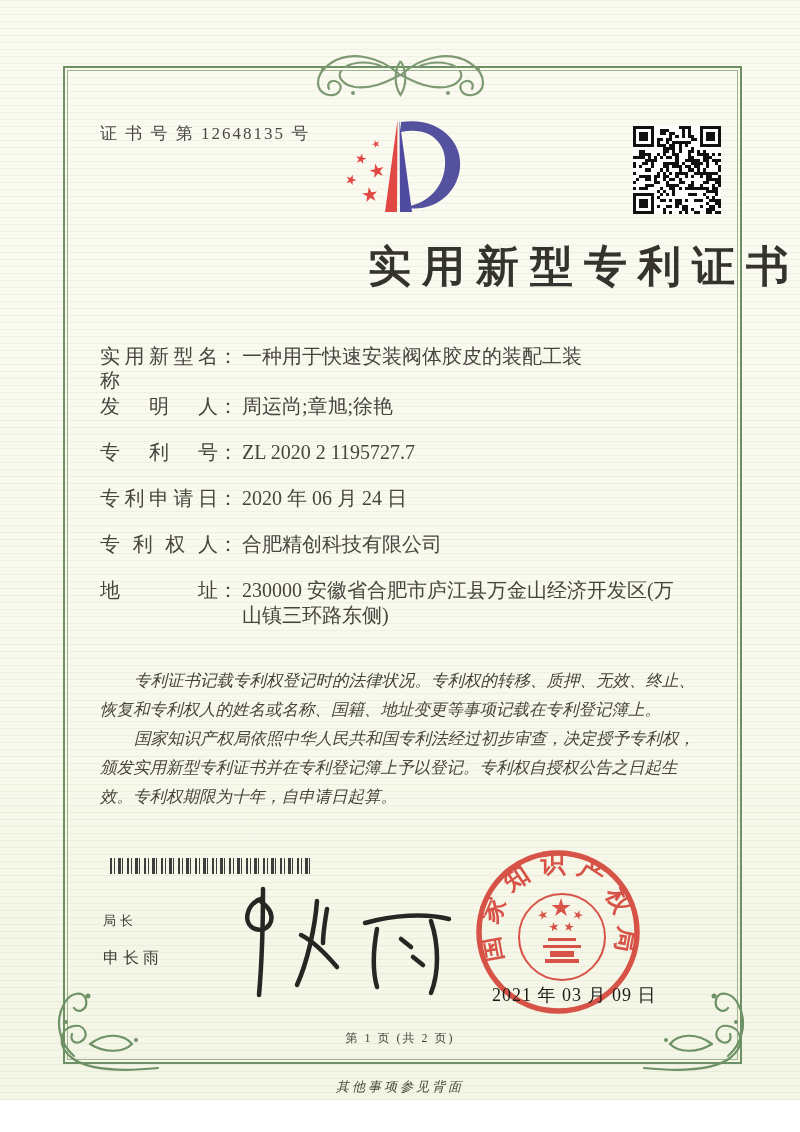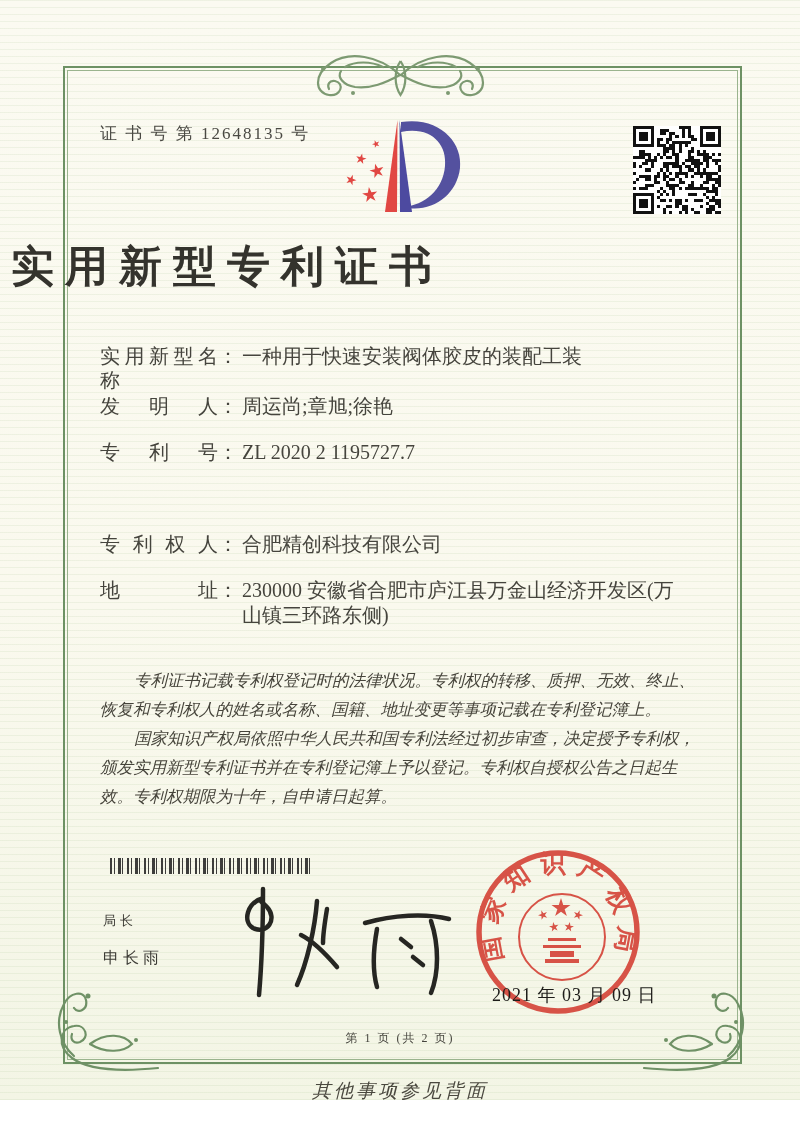--- a/index.html
+++ b/index.html
@@ -6,42 +6,42 @@
   body{width:800px;height:1132px;font-family:"Liberation Serif",serif;}
   .page{position:relative;width:800px;height:1100px;overflow:hidden;
     background:linear-gradient(180deg,#fbfaf1 0%,#faf9ee 55%,#f3f5e5 100%);}
   .guilloche{position:absolute;inset:0;pointer-events:none;
     background:repeating-linear-gradient(0deg,rgba(160,190,140,0.14) 0 1px,transparent 1px 7px);}
   .frame{position:absolute;left:63px;top:66px;width:675px;height:994px;border:2.5px solid #6d9164;}
   .frame::after{content:"";position:absolute;inset:2px;border:1px solid #9ab48e;}
   .cert-no{position:absolute;left:100px;top:122px;font-size:17px;letter-spacing:2px;color:#4a4943;}
   .qr{position:absolute;left:633px;top:126px;width:88px;height:88px;}
   .logo{position:absolute;left:333px;top:110px;width:145px;height:118px;}
-  .title{position:absolute;left:0;right:0;top:238px;margin:0;text-align:left;
+  .title{position:absolute;left:0;right:0;top:238px;margin:0;text-align:right;
     font-size:43px;font-weight:700;letter-spacing:11px;padding-left:11px;color:#34332d;}
   .field-row{position:absolute;left:100px;width:610px;font-size:20px;color:#45443d;line-height:24px;}
   .flabel{display:inline-block;width:118px;text-align:justify;text-align-last:justify;
     text-justify:inter-character;vertical-align:top;}
   .fvalue{display:inline-block;vertical-align:top;margin-left:4px;}
   .fvalue.wrap{width:440px;line-height:25px;}
   .pair2{position:absolute;left:318px;top:0;white-space:nowrap;}
   .paras{position:absolute;left:100px;top:666px;width:602px;font-size:16.5px;line-height:29px;
     color:#46443b;font-style:italic;}
   .paras p{margin:0;text-indent:34px;}
   .barcode{position:absolute;left:110px;top:858px;width:200px;height:16px;opacity:.85;
     background:repeating-linear-gradient(90deg,#1d1d1d 0 2px,transparent 2px 4px,#1d1d1d 4px 5px,
       transparent 5px 8px,#1d1d1d 8px 11px,transparent 11px 12px,#1d1d1d 12px 13px,transparent 13px 17px);}
   .sig-role{position:absolute;left:103px;top:912px;font-size:13px;letter-spacing:4px;color:#3c3b35;}
   .sig-name{position:absolute;left:103px;top:948px;font-size:16px;letter-spacing:4px;color:#3c3b35;}
   .sig-script{position:absolute;left:215px;top:883px;width:250px;height:118px;z-index:4;}
   .seal{position:absolute;left:458px;top:832px;width:200px;height:200px;z-index:2;opacity:.93;}
   .seal-date{position:absolute;left:492px;top:983px;font-size:18px;color:#1d1c19;z-index:3;letter-spacing:1px;}
   .page-num{position:absolute;left:0;right:0;top:1030px;text-align:center;font-size:12px;
     letter-spacing:2px;color:#45443d;}
-  .back-note{position:absolute;left:0;right:0;top:1078px;text-align:center;font-size:19px;
+  .back-note{position:absolute;left:0;right:0;top:1078px;text-align:center;font-size:13px;
     letter-spacing:3px;color:#4a483f;font-style:italic;}
   .orn{position:absolute;pointer-events:none;}
   .orn.top{left:283px;top:33px;width:235px;height:80px;}
   .orn.bl{left:30px;top:982px;width:130px;height:100px;}
   .orn.br{left:642px;top:982px;width:130px;height:100px;transform:scaleX(-1);}
   svg text{font-family:"Liberation Serif",serif;}
 </style>
 </head>
 <body>
 
@@ -122,20 +122,23 @@
 
   <div class="field-row" style="top:344px">
     <span class="flabel">实用新型名称</span><span>：</span><span class="fvalue">一种用于快速安装阀体胶皮的装配工装</span>
   </div>
   <div class="field-row" style="top:394px">
     <span class="flabel">发明人</span><span>：</span><span class="fvalue">周运尚;章旭;徐艳</span>
   </div>
   <div class="field-row" style="top:440px">
     <span class="flabel">专利号</span><span>：</span><span class="fvalue">ZL 2020 2 1195727.7</span>
   </div>
+  <div class="field-row" style="top:486px">
+    <span class="flabel">专利申请日</span><span>：</span><span class="fvalue">2020 年 06 月 24 日</span>
+  </div>
   <div class="field-row" style="top:532px">
     <span class="flabel">专利权人</span><span>：</span><span class="fvalue">合肥精创科技有限公司</span>
   </div>
   <div class="field-row" style="top:578px">
     <span class="flabel">地址</span><span>：</span><span class="fvalue wrap">230000 安徽省合肥市庐江县万金山经济开发区(万山镇三环路东侧)</span>
   </div>
 
   <div class="paras">
     <p>专利证书记载专利权登记时的法律状况。专利权的转移、质押、无效、终止、恢复和专利权人的姓名或名称、国籍、地址变更等事项记载在专利登记簿上。</p>
     <p>国家知识产权局依照中华人民共和国专利法经过初步审查，决定授予专利权，颁发实用新型专利证书并在专利登记簿上予以登记。专利权自授权公告之日起生效。专利权期限为十年，自申请日起算。</p>

